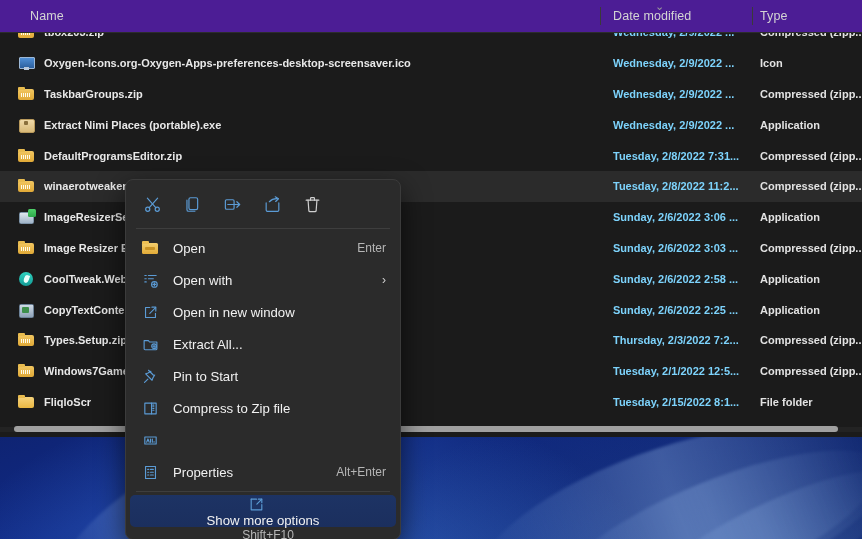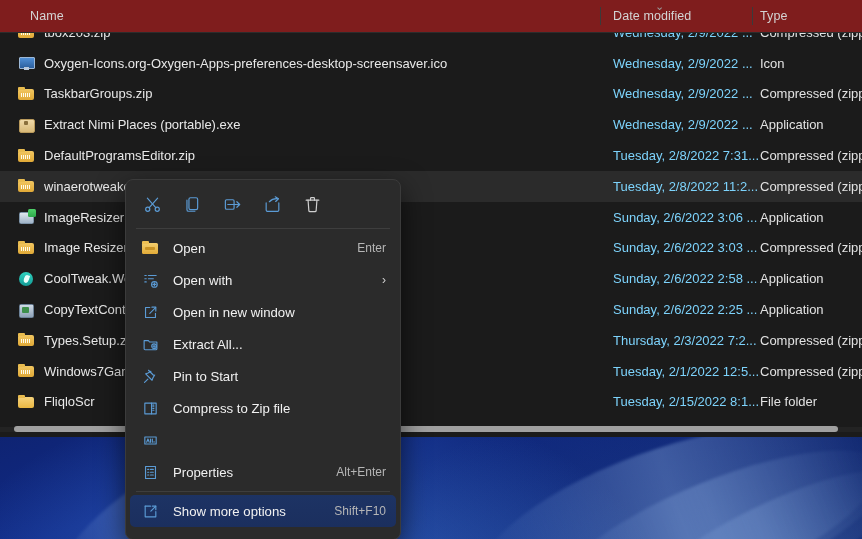--- a/index.html
+++ b/index.html
@@ -36,21 +36,21 @@
   .explorer {
     position: absolute; left: 0; top: 0;
     width: 862px; height: 437px;
     background: #1b1b1b;
     overflow: hidden;
   }
 
   .col-header {
     position: relative;
     height: 32px;
-    background: #7f1d1d;
+    background: #4c1d95;
     border-bottom: 1px solid #2c2c2c;
   }
   .col-header .hcell {
     position: absolute;
     top: 0; height: 32px;
     display: flex; align-items: center;
     color: #d4d4d4;
     font-size: 12.5px;
     letter-spacing: .1px;
   }
@@ -69,21 +69,22 @@
   .filelist {
     position: relative;
     height: 388px;
     overflow: hidden;
   }
   .row {
     position: relative;
     height: 30.8px;
     display: flex; align-items: center;
     color: #e8e8e8;
-    font-size: 13px;
+    font-size: 11px;
+    font-weight: bold;
   }
   .row.selected { background: #2b2b2b; }
 
   .cell-name {
     position: absolute; left: 18px;
     display: flex; align-items: center; gap: 9px;
     white-space: nowrap;
   }
   .cell-date {
     position: absolute; left: 613px;
@@ -255,20 +256,21 @@
     margin-left: 10px;
     white-space: nowrap;
   }
   .ctx-item .chev {
     color: #cfcfcf;
     font-size: 12px;
     margin-left: 10px;
   }
   .ctx-item.highlight {
     background: linear-gradient(180deg, #1d3364 0%, #1b2f5e 100%);
+    flex-direction: column;
   }
 
   
   .openfolder { width: 17px; height: 14px; position: relative; }
   .openfolder::before {
     content: ""; position: absolute; left: 0; top: 2px;
     width: 16px; height: 11px; border-radius: 1.5px;
     background: linear-gradient(180deg, #f4ce6d 0%, #e2ab38 100%);
   }
   .openfolder::after {

